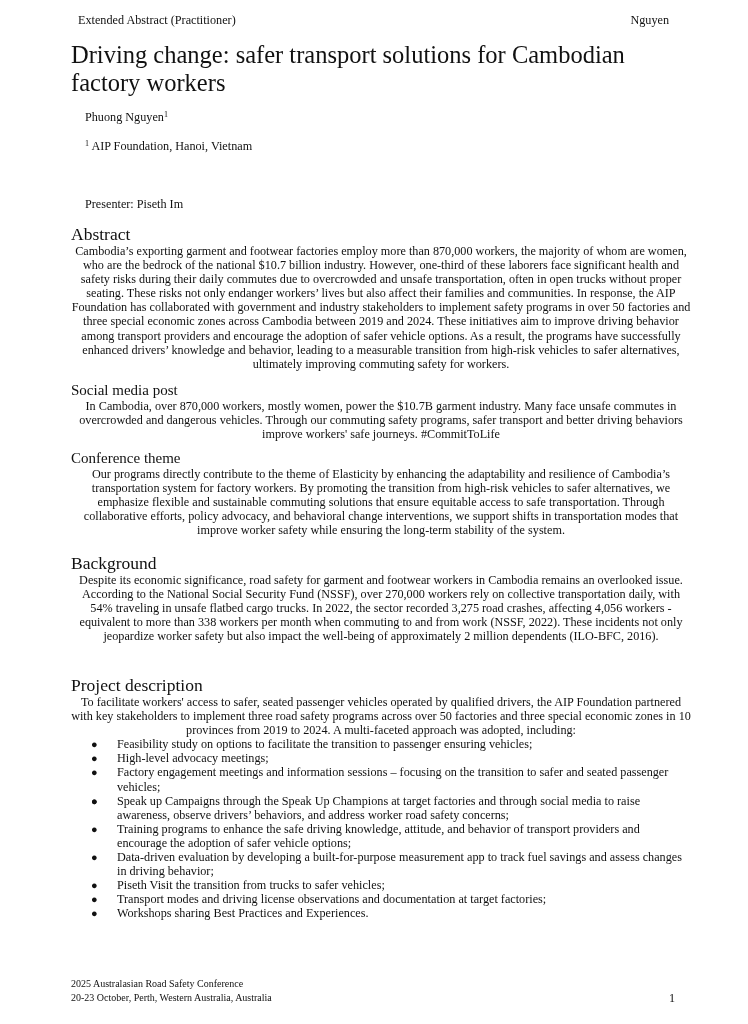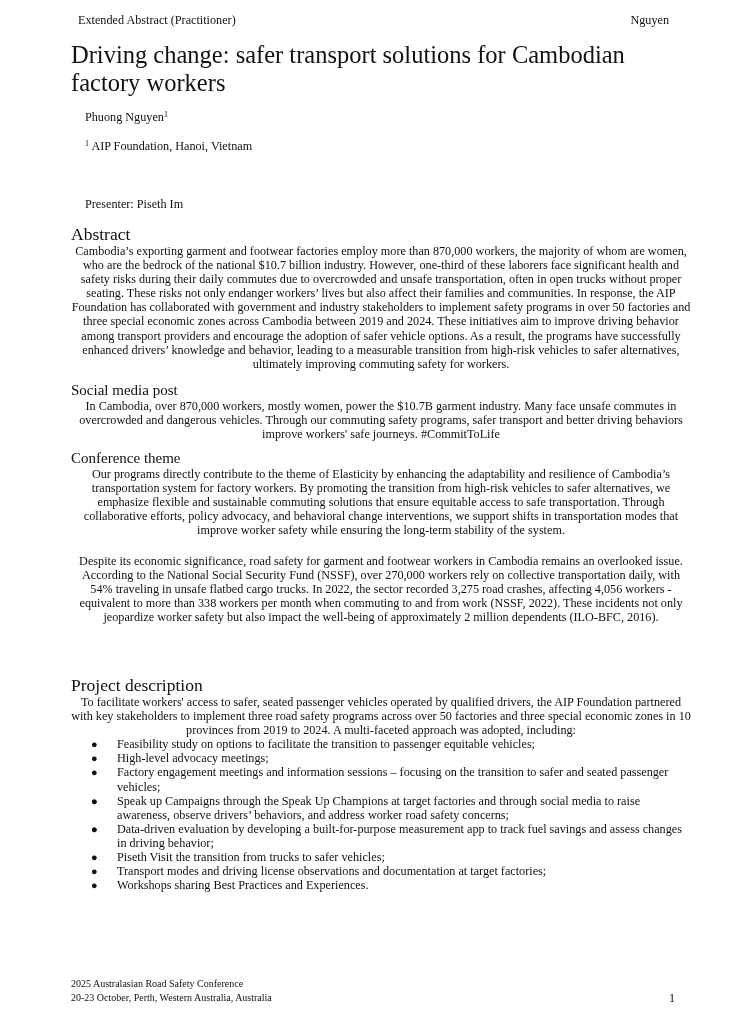--- a/index.html
+++ b/index.html
@@ -78,33 +78,34 @@
     <h3>Social media post</h3>
     <p>In Cambodia, over 870,000 workers, mostly women, power the $10.7B garment industry. Many face unsafe commutes in overcrowded and dangerous vehicles. Through our commuting safety programs, safer transport and better driving behaviors improve workers' safe journeys. #CommitToLife</p>
   </div>
 
   <div class="section" style="top:450px;">
     <h3>Conference theme</h3>
     <p>Our programs directly contribute to the theme of Elasticity by enhancing the adaptability and resilience of Cambodia’s transportation system for factory workers. By promoting the transition from high-risk vehicles to safer alternatives, we emphasize flexible and sustainable commuting solutions that ensure equitable access to safe transportation. Through collaborative efforts, policy advocacy, and behavioral change interventions, we support shifts in transportation modes that improve worker safety while ensuring the long-term stability of the system.</p>
   </div>
 
   <div class="section" style="top:554px;">
+    <h2>Background</h2>
     <p>Despite its economic significance, road safety for garment and footwear workers in Cambodia remains an overlooked issue. According to the National Social Security Fund (NSSF), over 270,000 workers rely on collective transportation daily, with 54% traveling in unsafe flatbed cargo trucks. In 2022, the sector recorded 3,275 road crashes, affecting 4,056 workers - equivalent to more than 338 workers per month when commuting to and from work (NSSF, 2022). These incidents not only jeopardize worker safety but also impact the well-being of approximately 2 million dependents (ILO-BFC, 2016).</p>
   </div>
 
   <div class="section" style="top:676px;">
     <h2>Project description</h2>
     <p>To facilitate workers' access to safer, seated passenger vehicles operated by qualified drivers, the AIP Foundation partnered with key stakeholders to implement three road safety programs across over 50 factories and three special economic zones in 10 provinces from 2019 to 2024. A multi-faceted approach was adopted, including:</p>
     <ul class="bullets" id="bullet-list">
-        <li><span class="bullet">●</span><span>Feasibility study on options to facilitate the transition to passenger equitable vehicles;</span></li>
+        <li><span class="bullet">●</span><span>Feasibility study on options to facilitate the transition to passenger ensuring vehicles;</span></li>
         <li><span class="bullet">●</span><span>High-level advocacy meetings;</span></li>
         <li><span class="bullet">●</span><span>Factory engagement meetings and information sessions – focusing on the transition to safer and seated passenger vehicles;</span></li>
         <li><span class="bullet">●</span></li>
         <li><span class="bullet">●</span><span>Speak up Campaigns through the Speak Up Champions at target factories and through social media to raise awareness, observe drivers’ behaviors, and address worker road safety concerns;</span></li>
-        <li><span class="bullet">●</span></li>
+        <li><span class="bullet">●</span><span>Training programs to enhance the safe driving knowledge, attitude, and behavior of transport providers and encourage the adoption of safer vehicle options;</span></li>
         <li><span class="bullet">●</span><span>Data-driven evaluation by developing a built-for-purpose measurement app to track fuel savings and assess changes in driving behavior;</span></li>
         <li><span class="bullet">●</span><span>Piseth Visit the transition from trucks to safer vehicles;</span></li>
         <li><span class="bullet">●</span><span>Transport modes and driving license observations and documentation at target factories;</span></li>
         <li><span class="bullet">●</span><span>Workshops sharing Best Practices and Experiences.</span></li>
       </ul>
   </div>
 
   <div class="footer">
     <div>2025 Australasian Road Safety Conference</div>
     <div>20-23 October, Perth, Western Australia, Australia</div>

